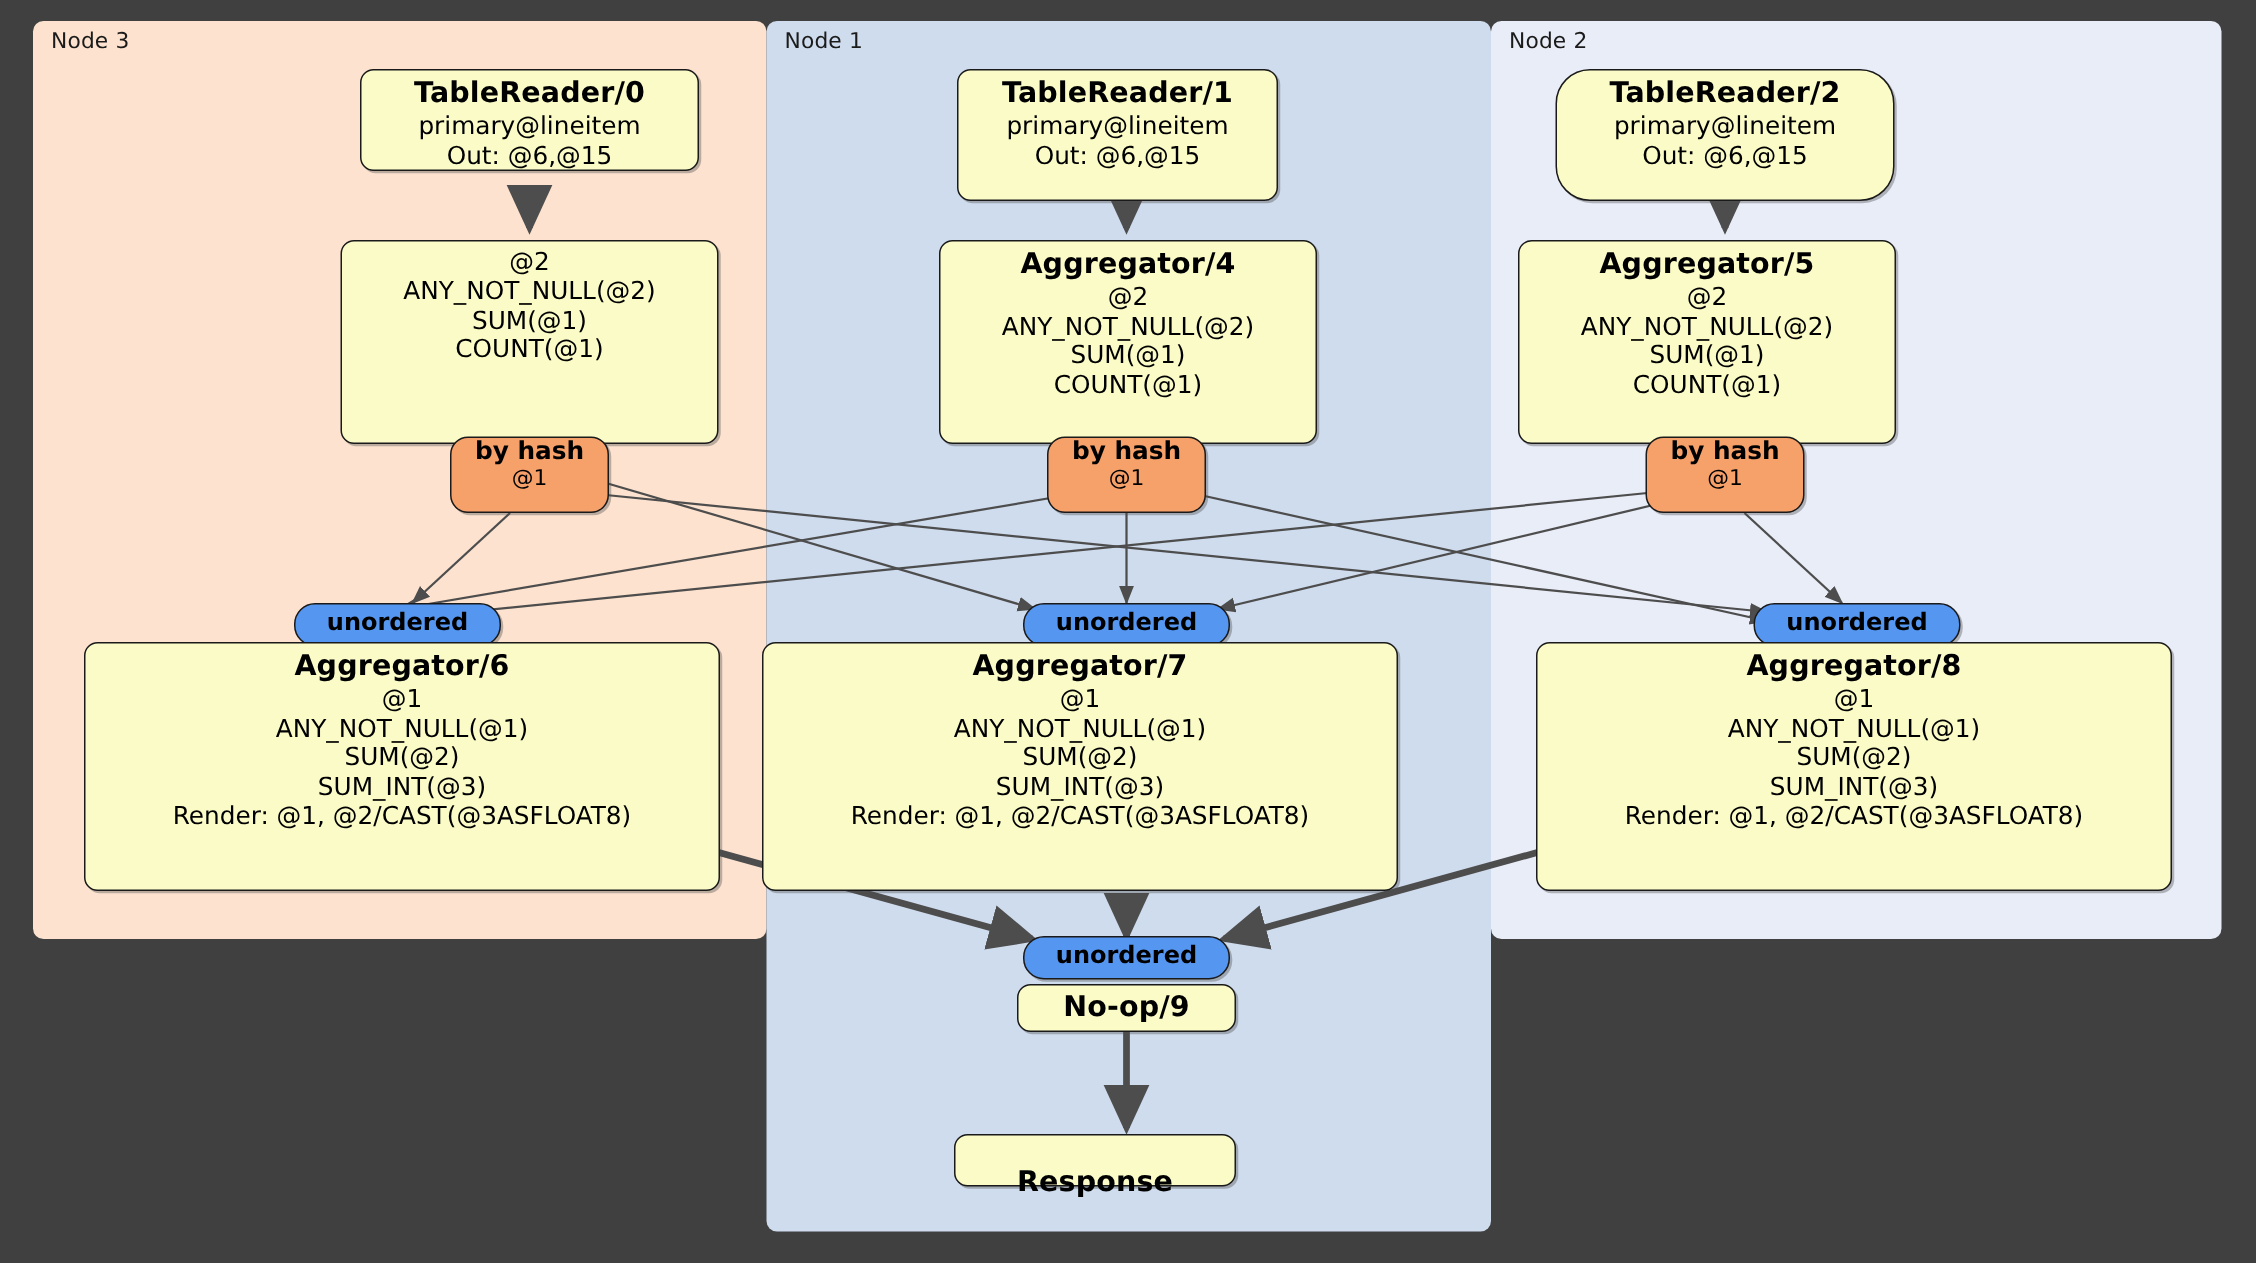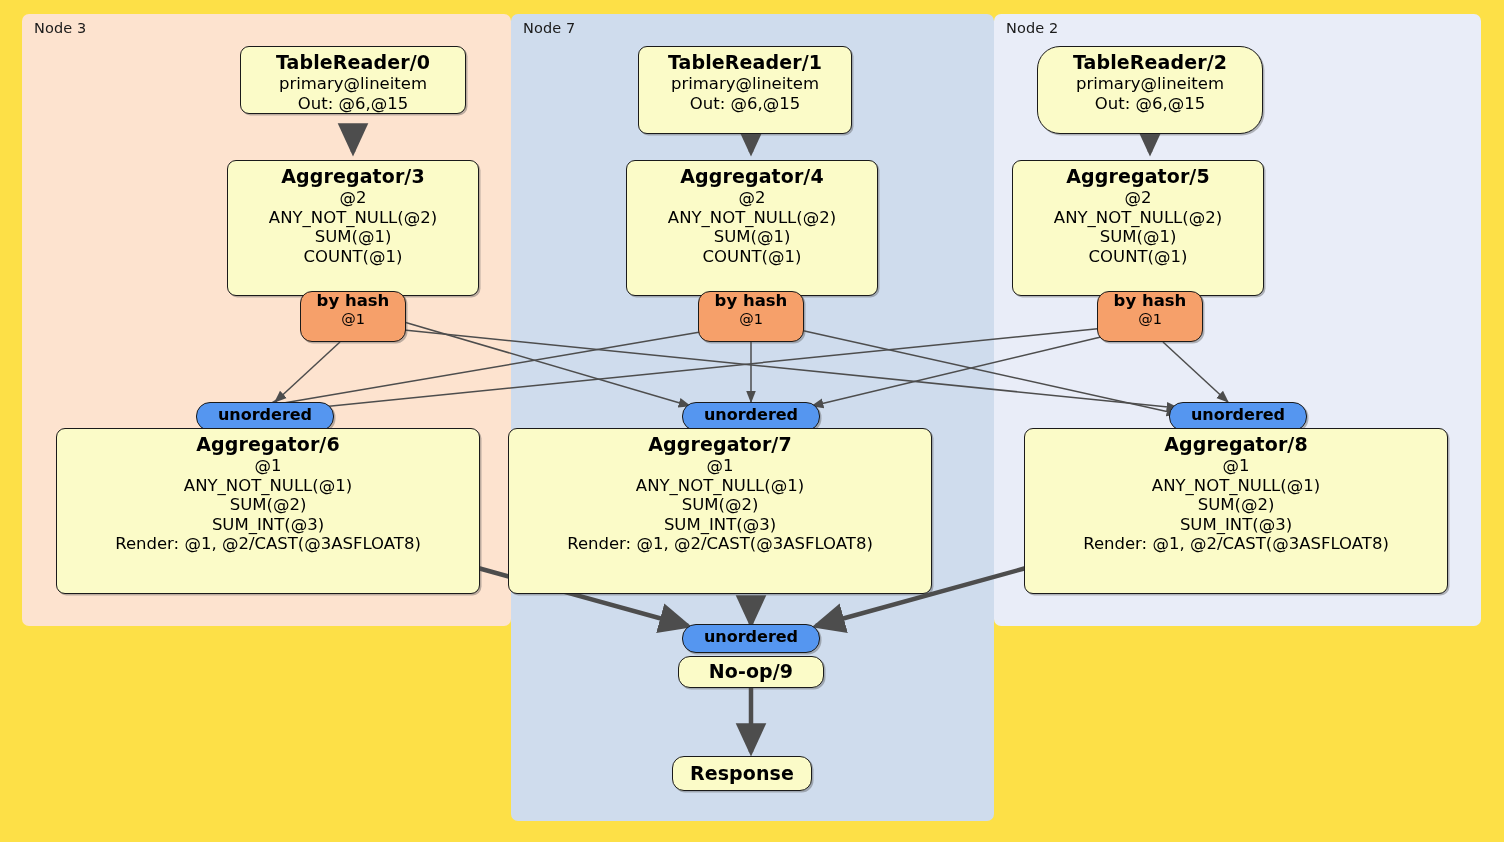--- a/index.html
+++ b/index.html
@@ -4,21 +4,21 @@
 <style>
   html, body {
     margin: 0;
     padding: 0;
     background: #ffffff;
   }
   #canvas {
     position: relative;
     width: 1504px;
     height: 842px;
-    background: #fde047;
+    background: #404040;
     font-family: "DejaVu Sans", "Liberation Sans", sans-serif;
     overflow: hidden;
   }
   
   .panel {
     position: absolute;
     border-radius: 7px;
     box-sizing: border-box;
   }
   .panel-label {
@@ -61,21 +61,20 @@
     letter-spacing: .1px;
     display: block;
     margin-bottom: 1px;
   }
   .gbox .l {
     font-size: 16.5px;
     display: block;
   }
   .gbox.small {
     padding-top: 3px;
-    border-radius: 12px;
   }
   .gbox.small .t { font-size: 19px; }
 
   
   .pill {
     position: absolute;
     box-sizing: border-box;
     border: 1.6px solid #1a1a1a;
     text-align: center;
     color: #000;
@@ -104,21 +103,21 @@
 </style>
 </head>
 <body>
 
 <div id="canvas">
 
   <div class="panel" id="panel-node3">
     <span class="panel-label">Node 3</span>
   </div>
   <div class="panel" id="panel-node1">
-    <span class="panel-label">Node 7</span>
+    <span class="panel-label">Node 1</span>
   </div>
   <div class="panel" id="panel-node2">
     <span class="panel-label">Node 2</span>
   </div>
 
   <svg id="edges" viewBox="0 0 1504 842">
     <defs>
       <marker id="ar-thick" markerWidth="8" markerHeight="8" refX="6.4" refY="4" orient="auto">
         <path d="M0,0.6 L7.4,4 L0,7.4 z" fill="#4d4d4d"></path>
       </marker>
@@ -169,21 +168,20 @@
     <span class="l">primary@lineitem</span>
     <span class="l">Out: @6,@15</span>
   </div>
   <div class="gbox z-top" style="left:1037px; top:46px; width:226px; height:88px;border-radius:23px;">
     <span class="t">TableReader/2</span>
     <span class="l">primary@lineitem</span>
     <span class="l">Out: @6,@15</span>
   </div>
 
   <div class="gbox z-top" style="left:227px; top:160px; width:252px; height:136px;">
-    <span class="t">Aggregator/3</span>
     <span class="l">@2</span>
     <span class="l">ANY_NOT_NULL(@2)</span>
     <span class="l">SUM(@1)</span>
     <span class="l">COUNT(@1)</span>
   </div>
   <div class="gbox z-top" style="left:626px; top:160px; width:252px; height:136px;">
     <span class="t">Aggregator/4</span>
     <span class="l">@2</span>
     <span class="l">ANY_NOT_NULL(@2)</span>
     <span class="l">SUM(@1)</span>
@@ -246,17 +244,17 @@
   </div>
 
   <div class="pill unord z-top" style="left:682px; top:624px; width:138px; height:29px;">
     <span class="t">unordered</span>
   </div>
 
   <div class="gbox small z-top" style="left:678px; top:656px; width:146px; height:32px;">
     <span class="t">No-op/9</span>
   </div>
 
-  <div class="gbox small z-top" style="left:672px; top:756px; width:140px; height:35px; padding-top:5px;">
+  <div class="gbox small z-top" style="left:636px; top:756px; width:188px; height:35px; padding-top:20px;">
     <span class="t">Response</span>
   </div>
 
 </div>
 
 </body></html>

